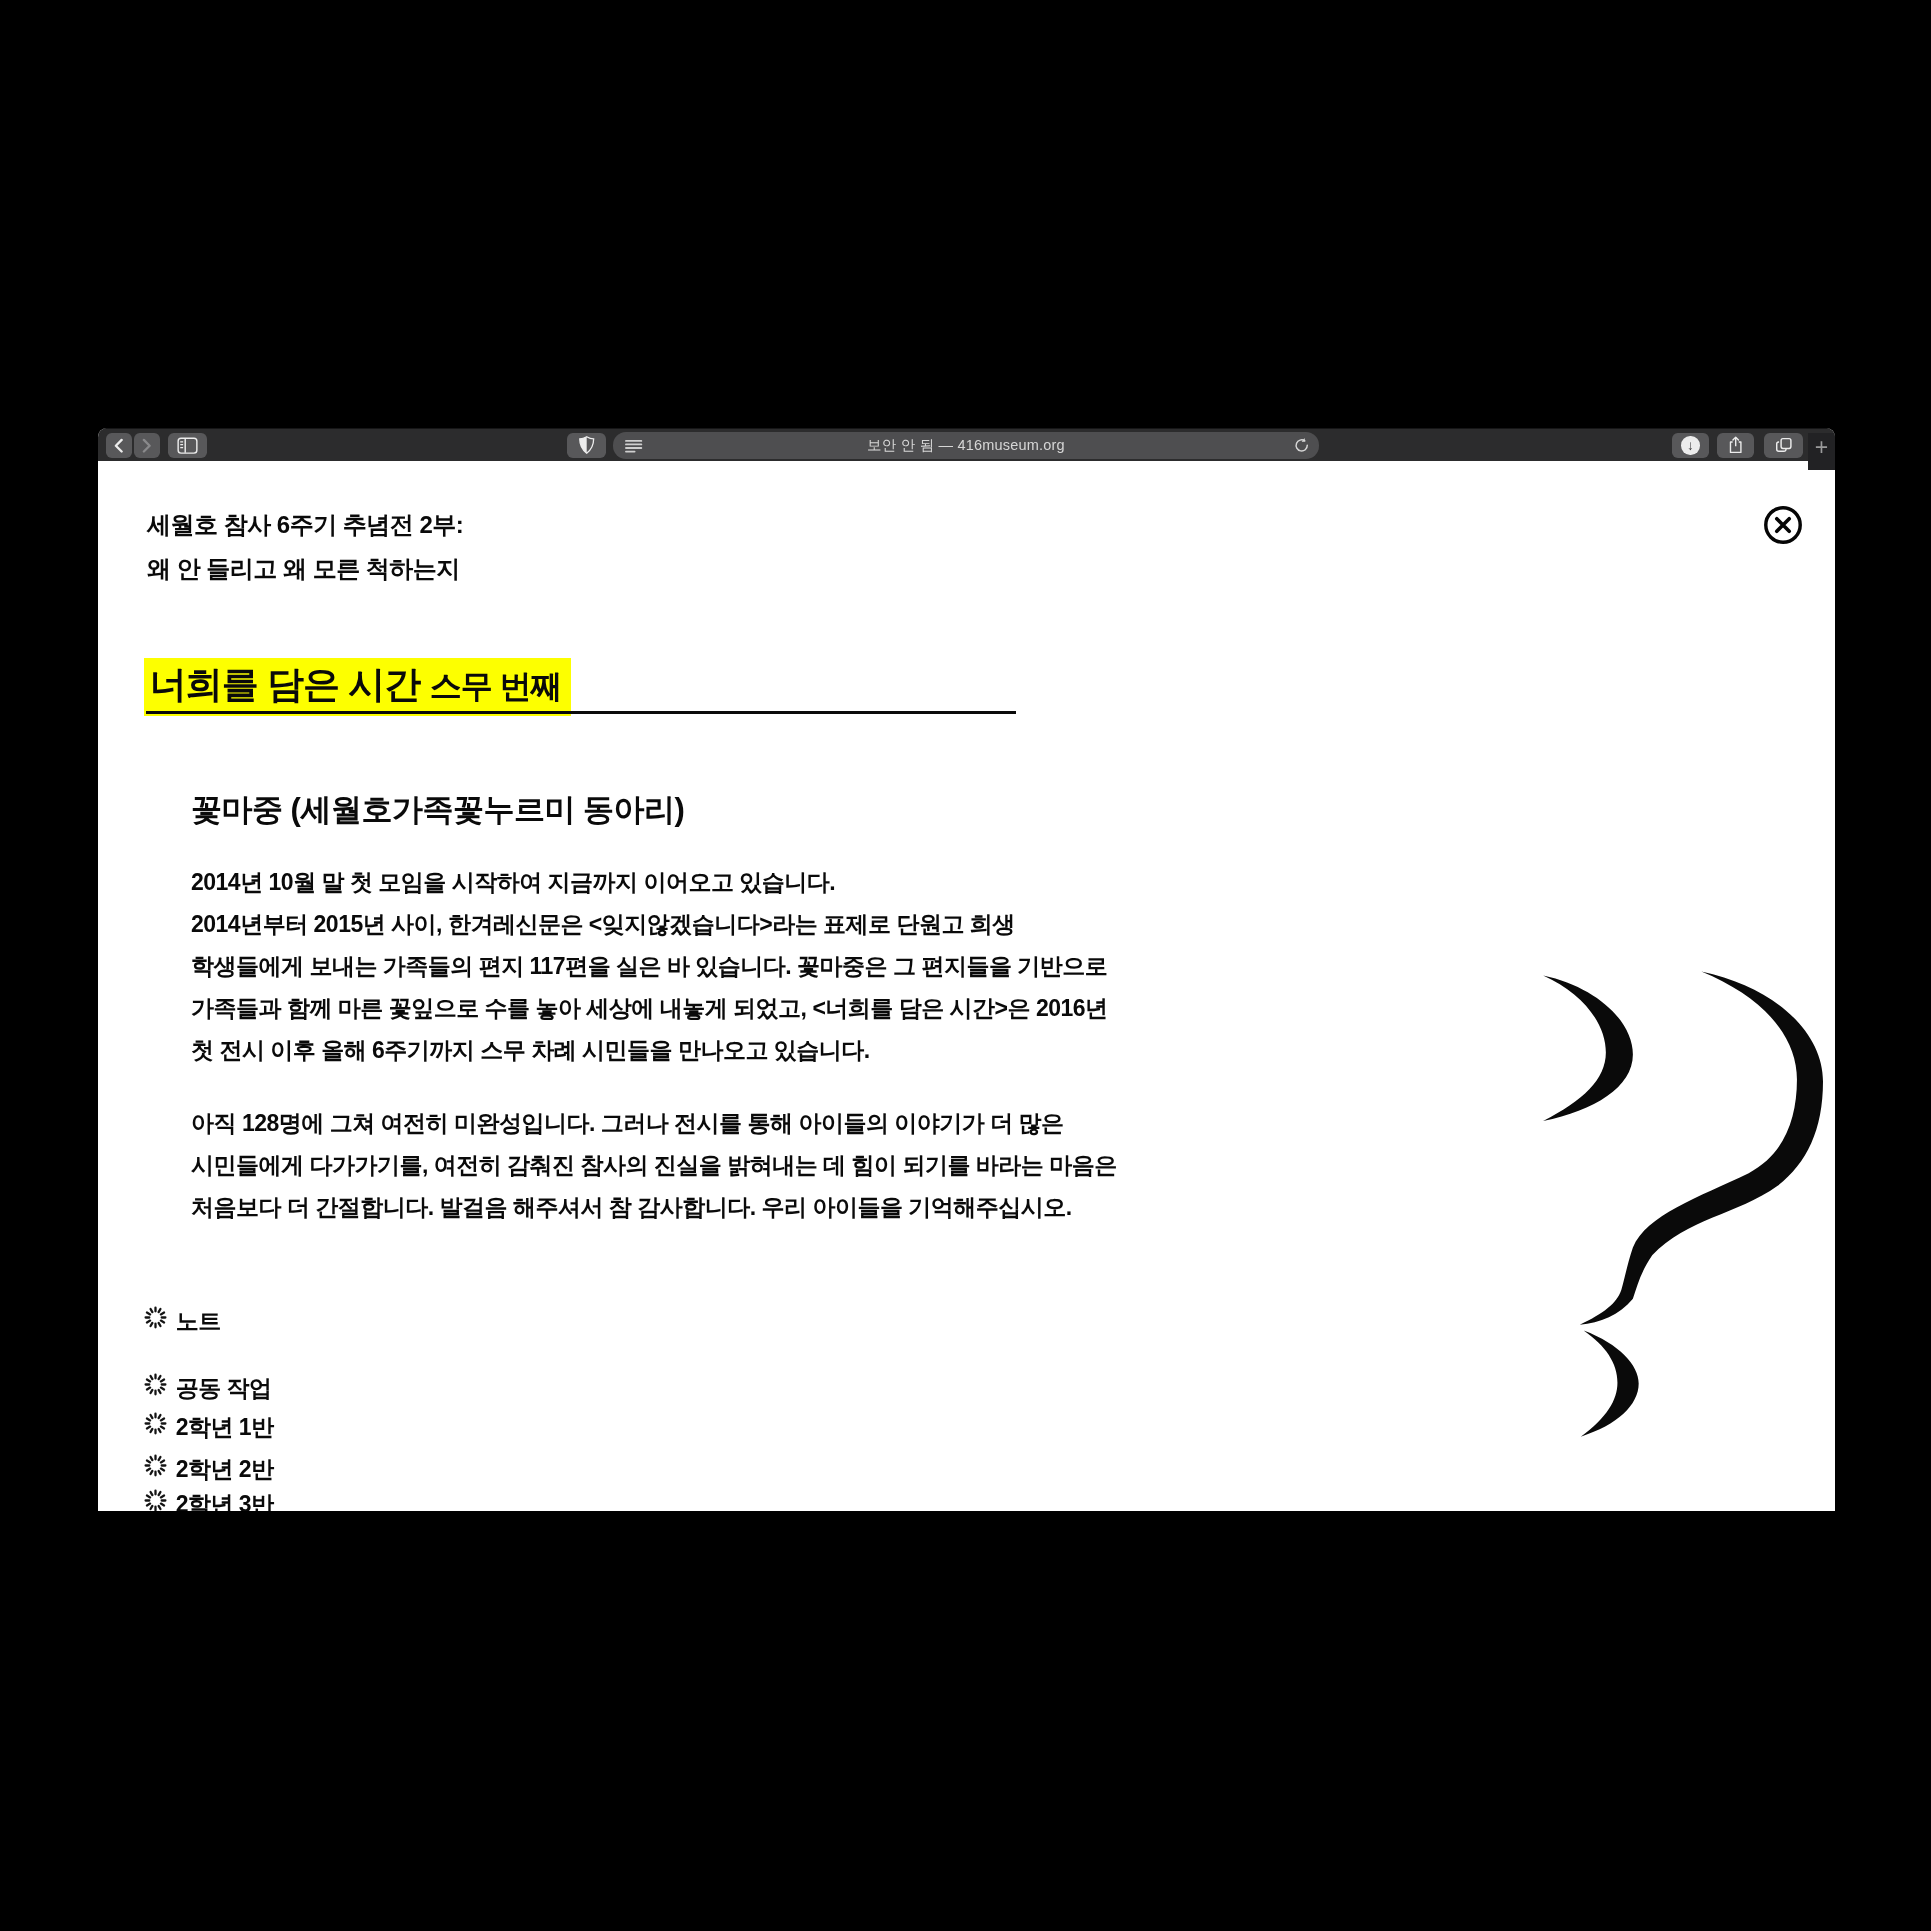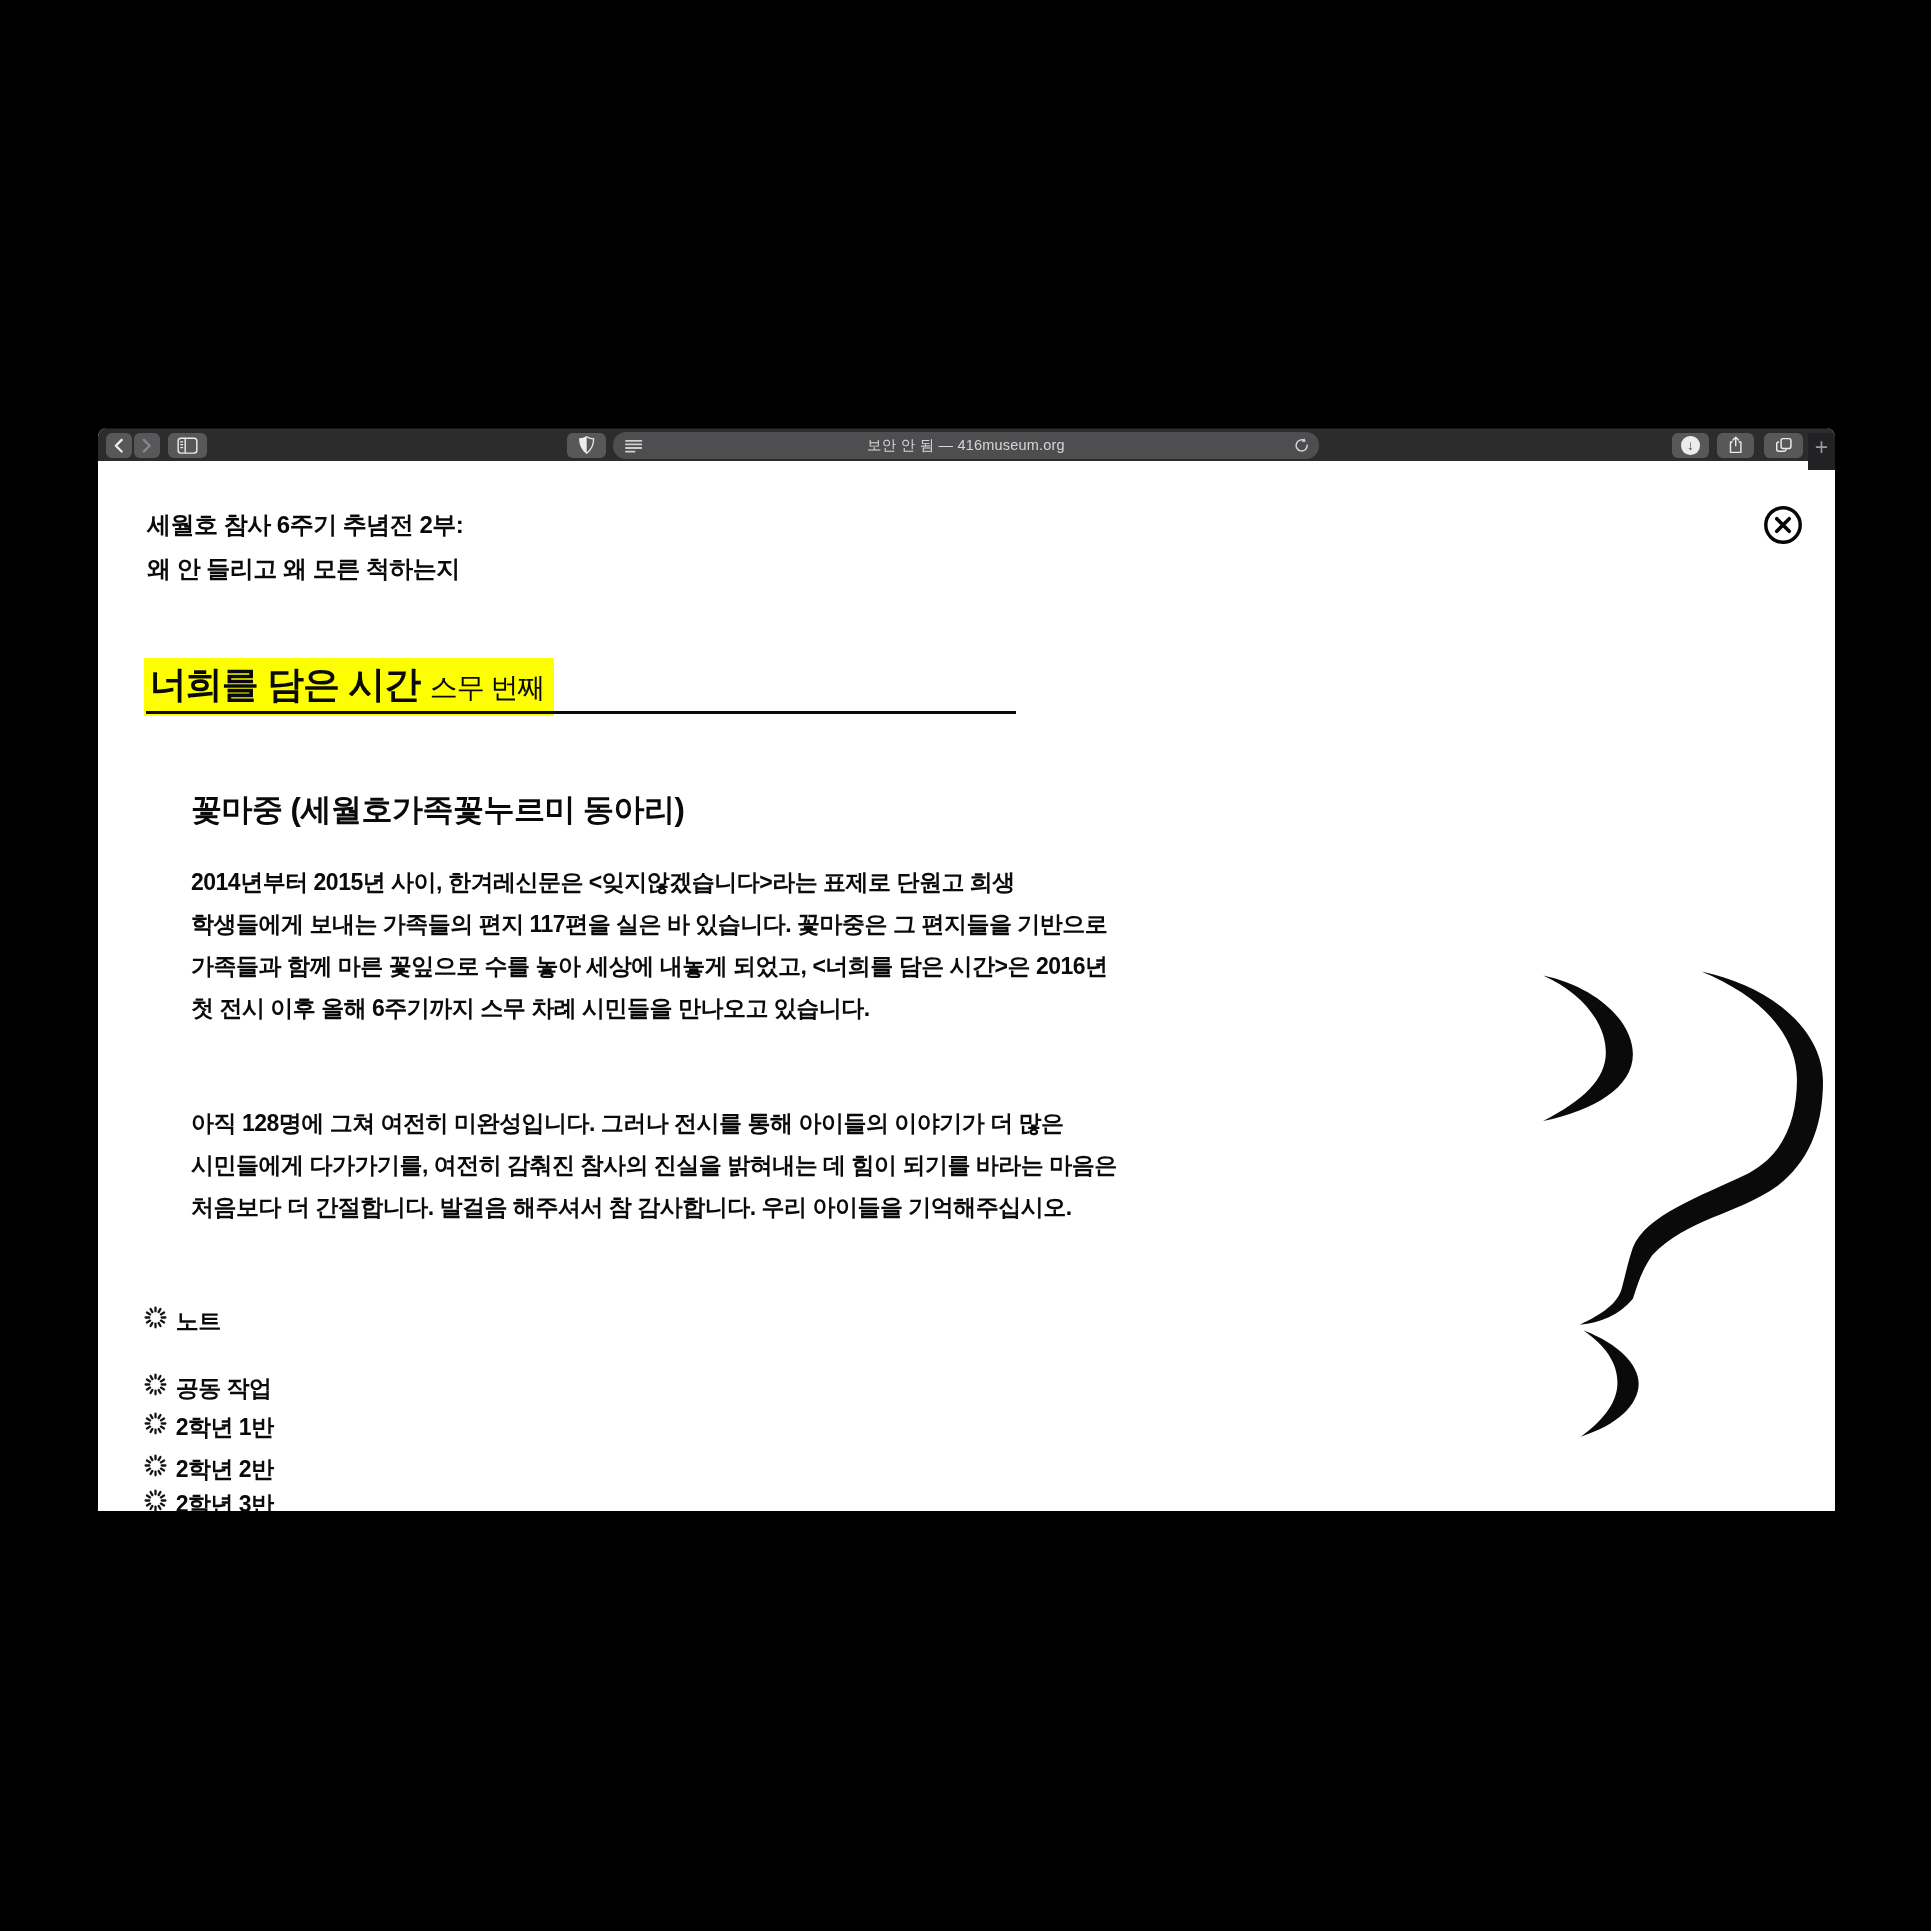--- a/index.html
+++ b/index.html
@@ -64,21 +64,21 @@
   }
   .close-btn { position:absolute; left:1663px; top:42px; width:44px; height:44px; cursor:pointer; }
 
   .title-line { position:absolute; left:46px; top:197px; white-space:nowrap; }
   .title-hl {
     display:inline-block; background:var(--highlight,#ffff00);
     padding:1.9px 9.7px 5.8px 5.8px;
     font-size:37px; font-weight:800; letter-spacing:-1px;
   }
   .title-main { font-size:37px; font-weight:800;margin-top:39px; }
-  .title-suffix { font-size:28px; font-weight:400; }
+  .title-suffix { font-size:32px; font-weight:700; }
 
   .rule { position:absolute; left:48px; top:250px; width:870px; height:2.9px; background:#0a0a0a; }
 
   .subtitle { position:absolute; left:93px; top:328px; font-size:31px; font-weight:700; letter-spacing:-0.5px; }
 
   .para {
     position:absolute; left:93px; font-size:23px; font-weight:700;
     line-height:42px; letter-spacing:-0.5px; white-space:nowrap;
   }
   .para1 { top:400px; }
@@ -201,20 +201,21 @@
 
     <div class="title-line">
       <span class="title-hl"><span class="title-main">너희를 담은 시간</span> <span class="title-suffix">스무 번째</span></span>
     </div>
 
     <div class="rule"></div>
 
     <div class="subtitle">꽃마중 (세월호가족꽃누르미 동아리)</div>
 
     <div class="para para1">
+      <div>2014년 10월 말 첫 모임을 시작하여 지금까지 이어오고 있습니다.</div>
       <div>2014년부터 2015년 사이, 한겨레신문은 &lt;잊지않겠습니다&gt;라는 표제로 단원고 희생</div>
       <div>학생들에게 보내는 가족들의 편지 117편을 실은 바 있습니다. 꽃마중은 그 편지들을 기반으로</div>
       <div>가족들과 함께 마른 꽃잎으로 수를 놓아 세상에 내놓게 되었고, &lt;너희를 담은 시간&gt;은 2016년</div>
       <div>첫 전시 이후 올해 6주기까지 스무 차례 시민들을 만나오고 있습니다.</div>
     </div>
 
     <div class="para para2">
       <div>아직 128명에 그쳐 여전히 미완성입니다. 그러나 전시를 통해 아이들의 이야기가 더 많은</div>
       <div>시민들에게 다가가기를, 여전히 감춰진 참사의 진실을 밝혀내는 데 힘이 되기를 바라는 마음은</div>
       <div>처음보다 더 간절합니다. 발걸음 해주셔서 참 감사합니다. 우리 아이들을 기억해주십시오.</div>

